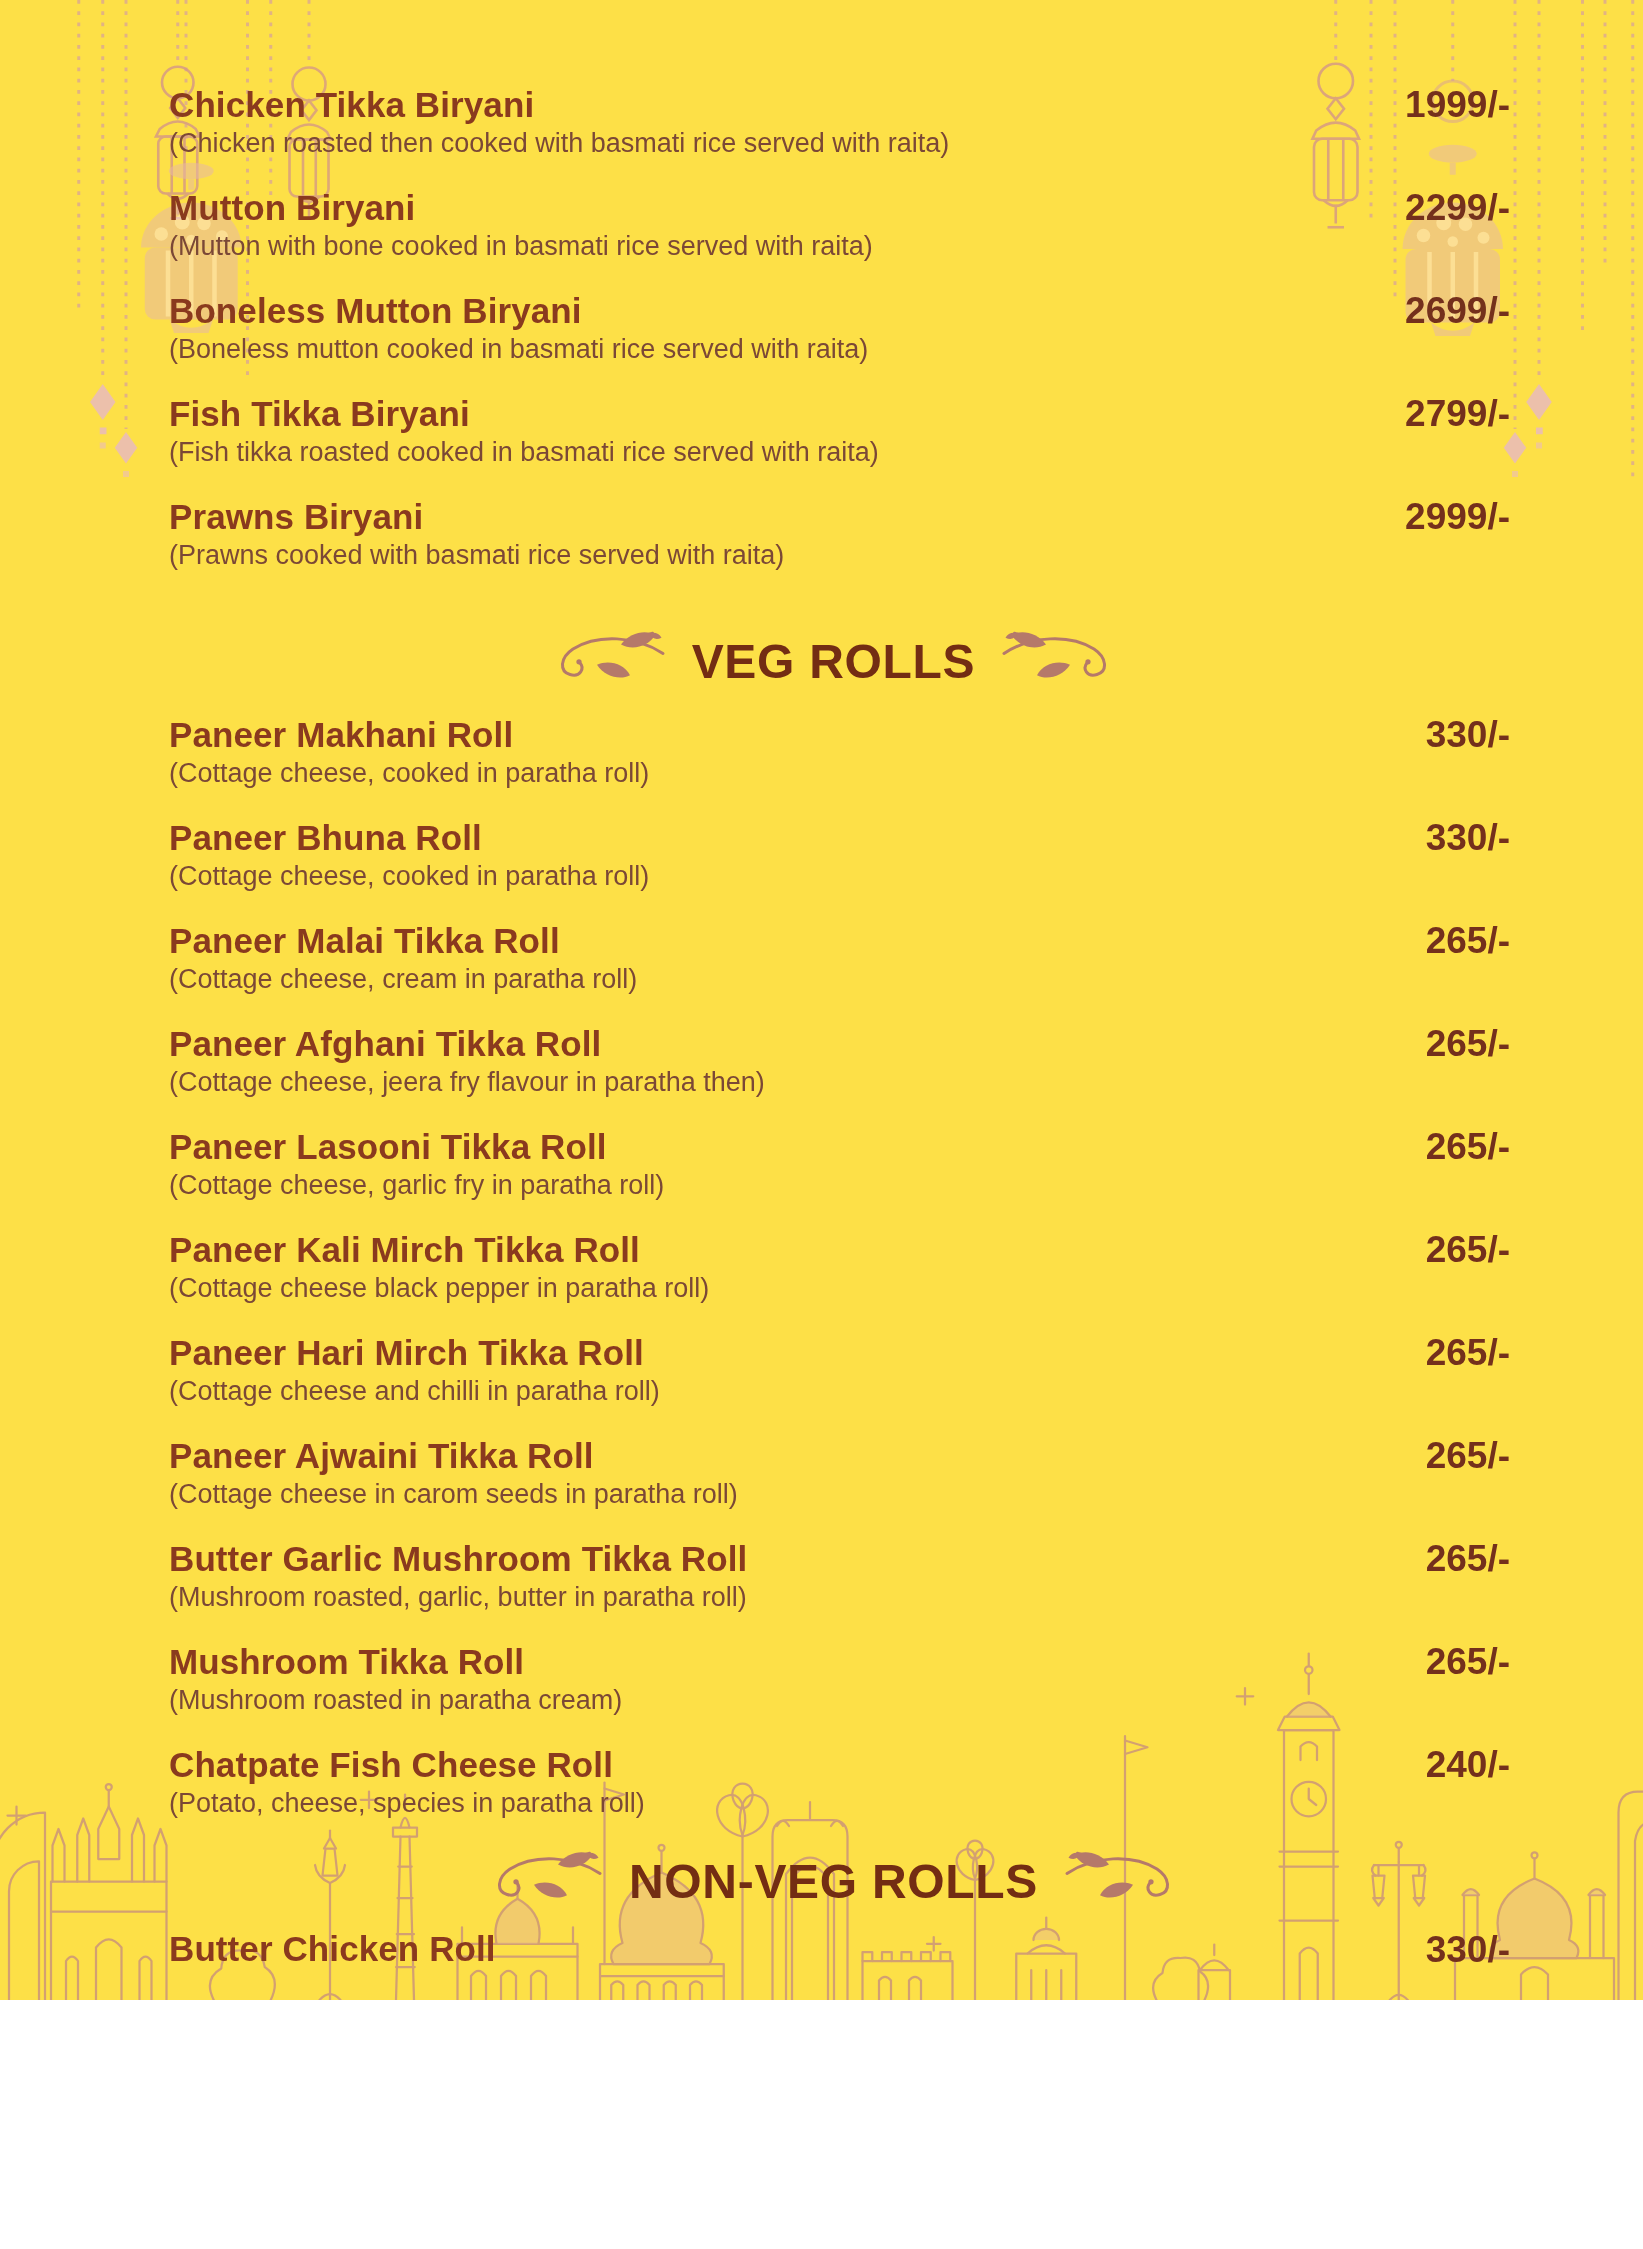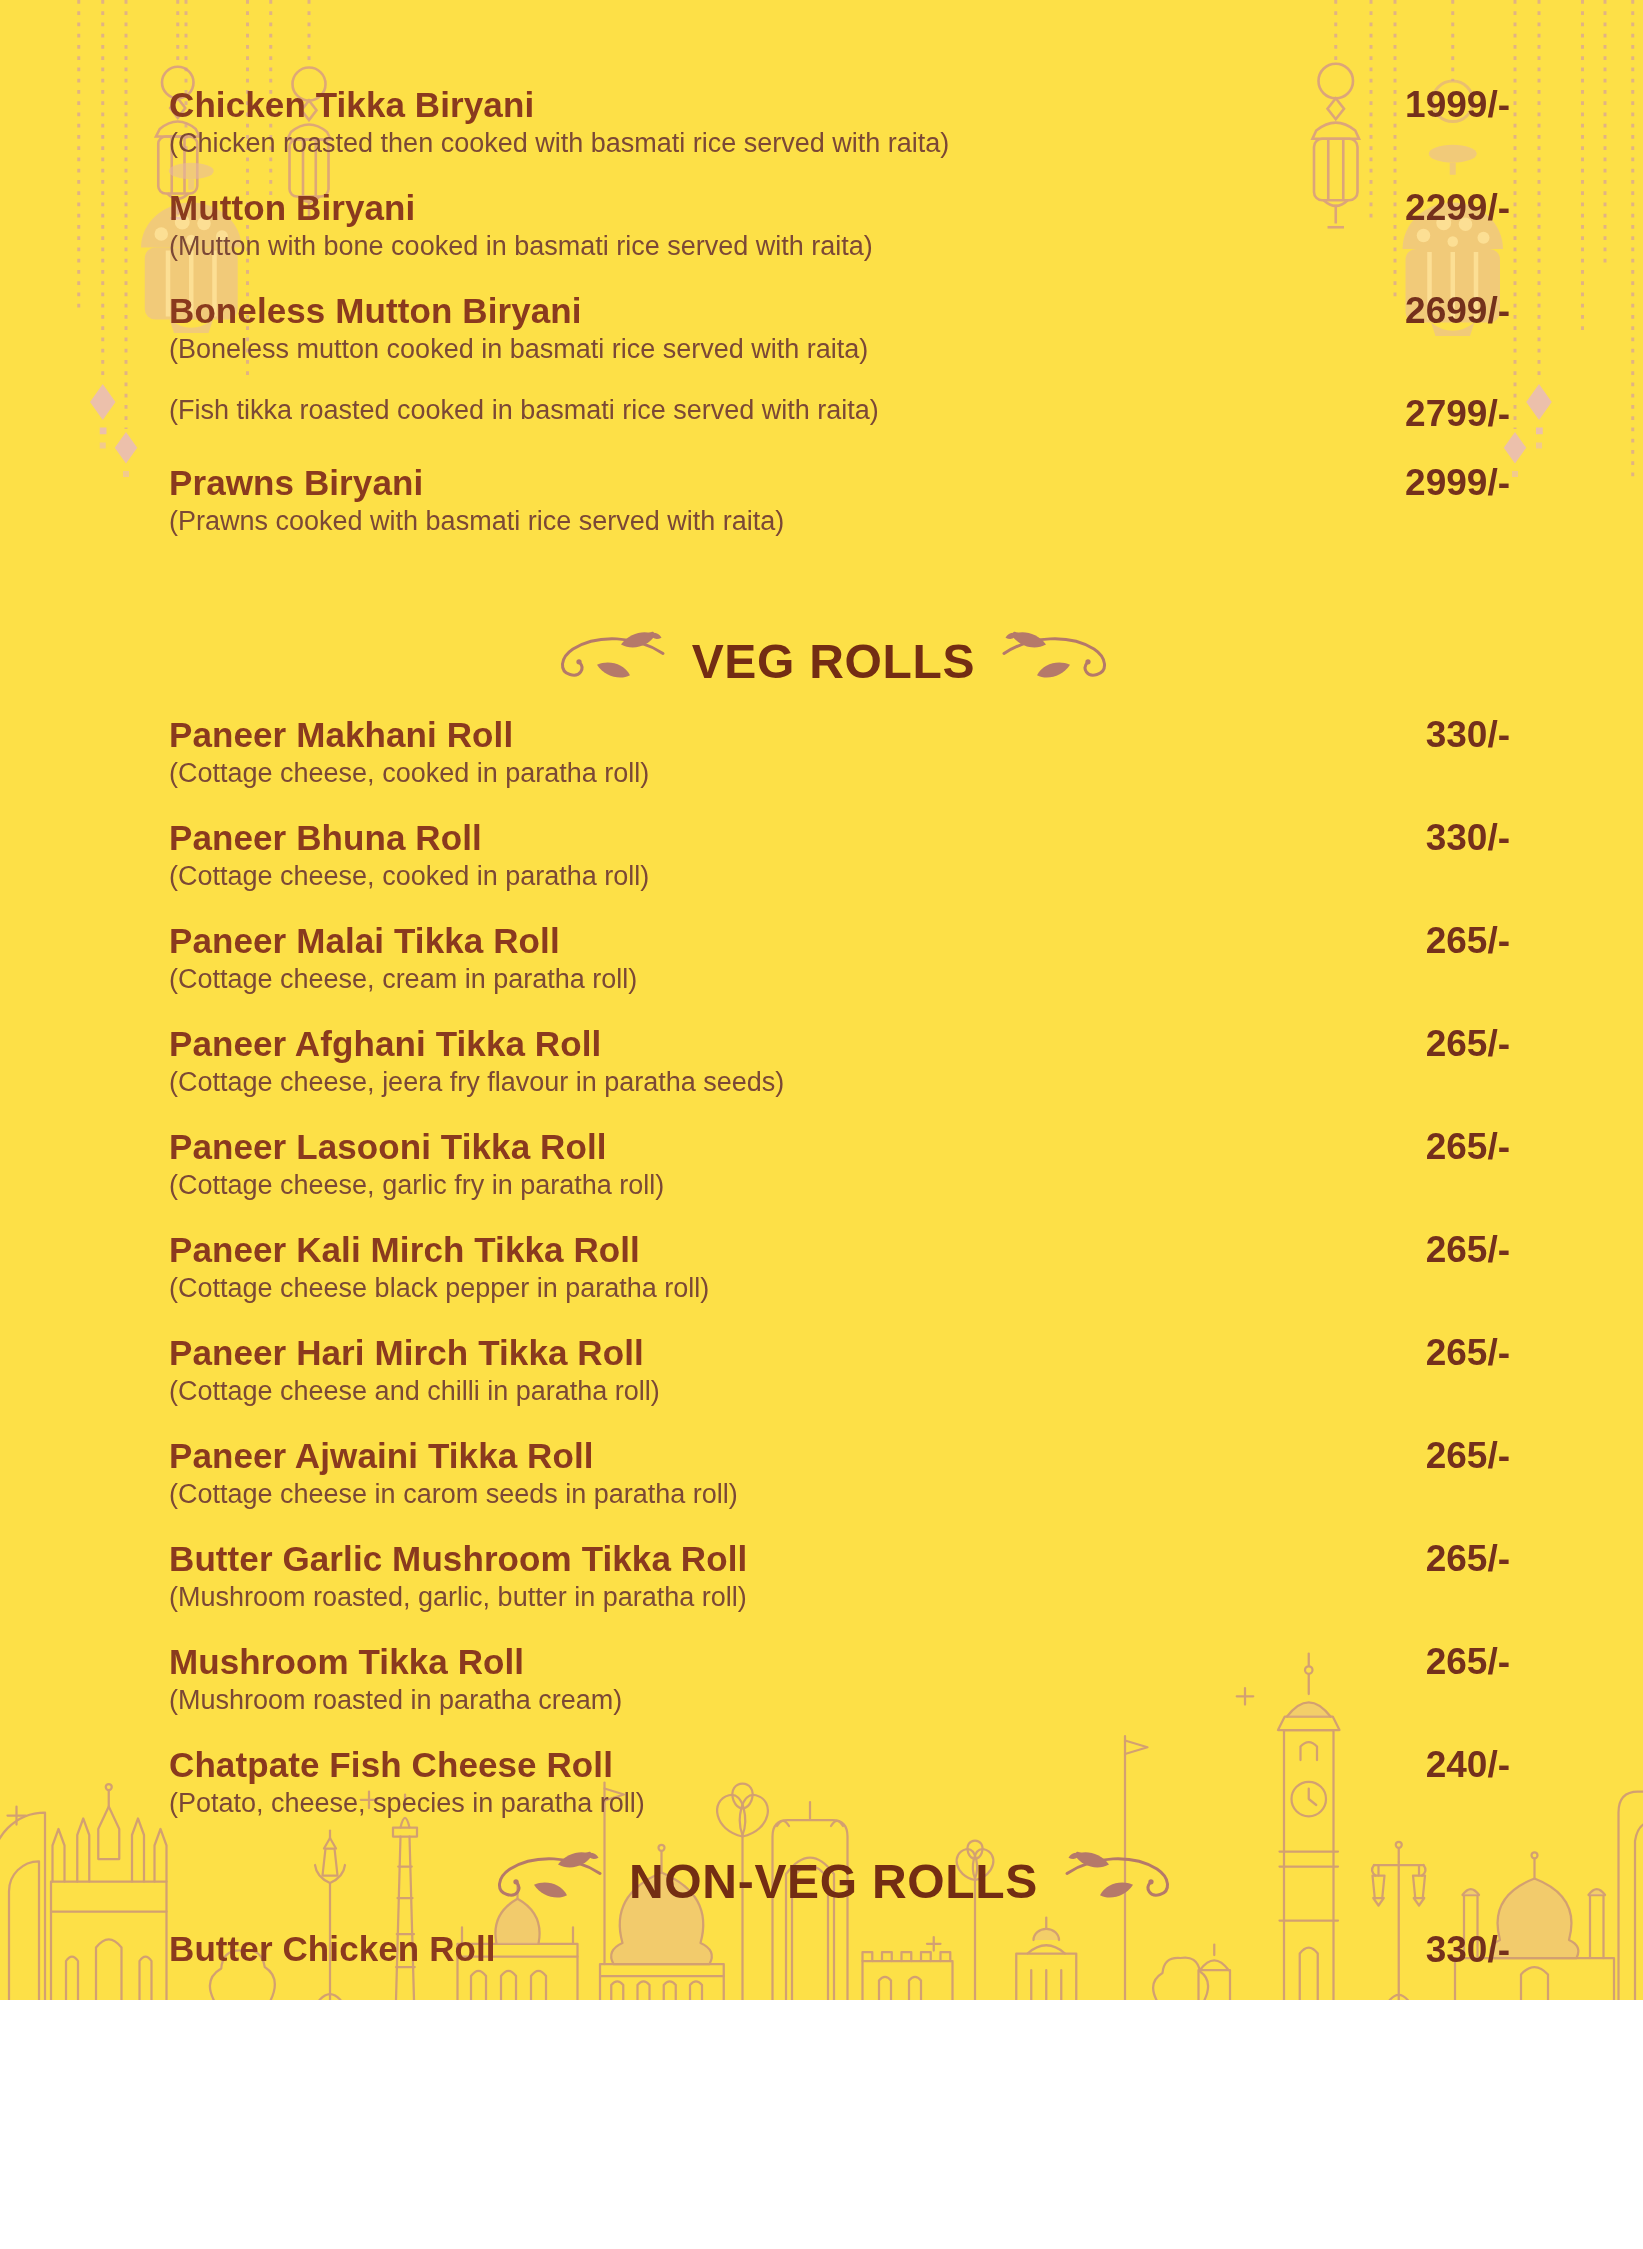--- a/index.html
+++ b/index.html
@@ -166,20 +166,21 @@
     </div>
     <div class="mi">
       <div class="mi-text">
         <div class="mi-name">Boneless Mutton Biryani</div>
         <div class="mi-desc">(Boneless mutton cooked in basmati rice served with raita)</div>
       </div>
       <div class="mi-price">2699/-</div>
     </div>
     <div class="mi">
       <div class="mi-text">
+        <div class="mi-name">Fish Tikka Biryani</div>
         <div class="mi-desc">(Fish tikka roasted cooked in basmati rice served with raita)</div>
       </div>
       <div class="mi-price">2799/-</div>
     </div>
     <div class="mi">
       <div class="mi-text">
         <div class="mi-name">Prawns Biryani</div>
         <div class="mi-desc">(Prawns cooked with basmati rice served with raita)</div>
       </div>
       <div class="mi-price">2999/-</div>
@@ -232,21 +233,21 @@
     <div class="mi">
       <div class="mi-text">
         <div class="mi-name">Paneer Malai Tikka Roll</div>
         <div class="mi-desc">(Cottage cheese, cream in paratha roll)</div>
       </div>
       <div class="mi-price">265/-</div>
     </div>
     <div class="mi">
       <div class="mi-text">
         <div class="mi-name">Paneer Afghani Tikka Roll</div>
-        <div class="mi-desc">(Cottage cheese, jeera fry flavour in paratha seeds)</div>
+        <div class="mi-desc">(Cottage cheese, jeera fry flavour in paratha then)</div>
       </div>
       <div class="mi-price">265/-</div>
     </div>
     <div class="mi">
       <div class="mi-text">
         <div class="mi-name">Paneer Lasooni Tikka Roll</div>
         <div class="mi-desc">(Cottage cheese, garlic fry in paratha roll)</div>
       </div>
       <div class="mi-price">265/-</div>
     </div>

